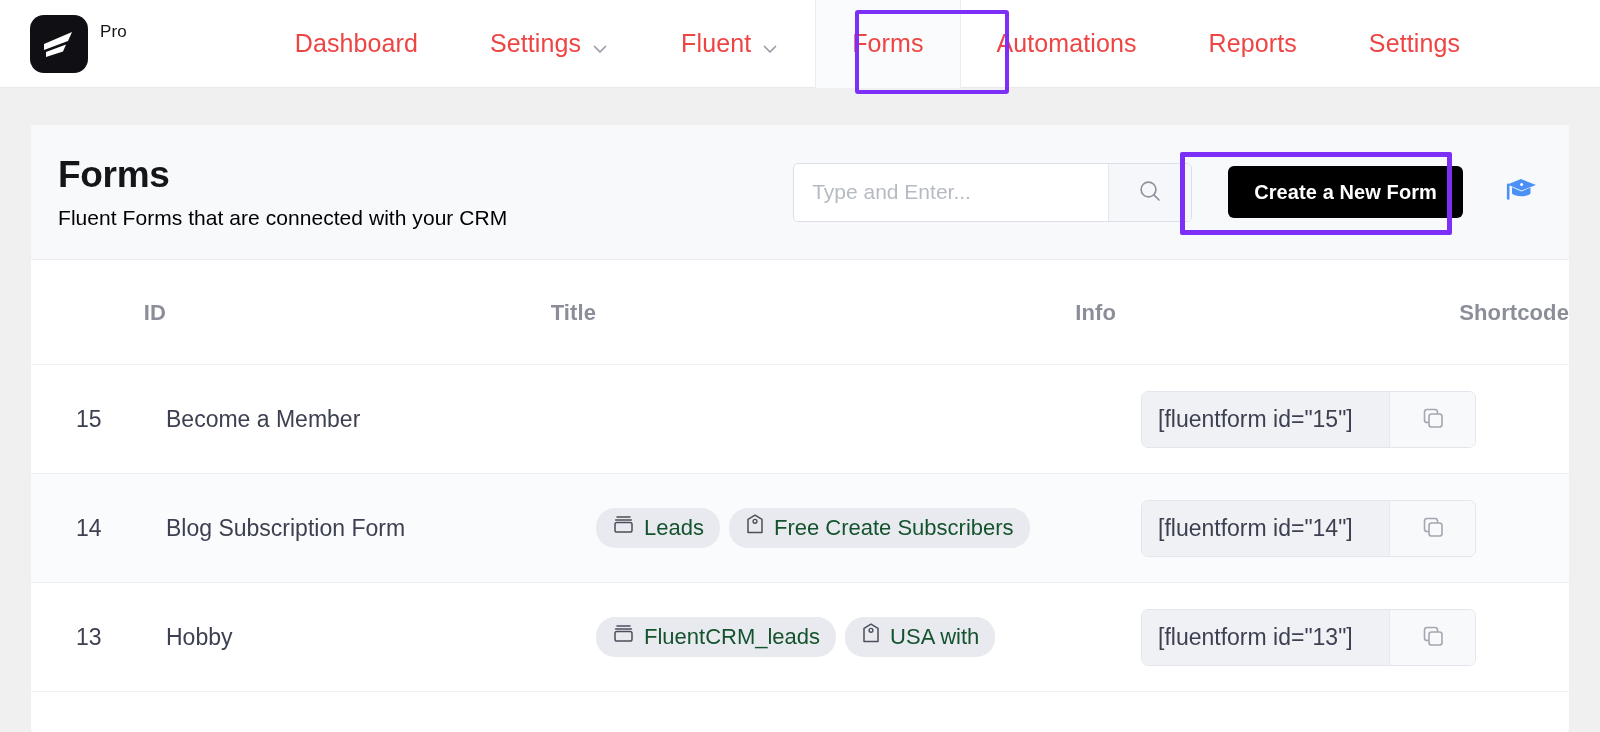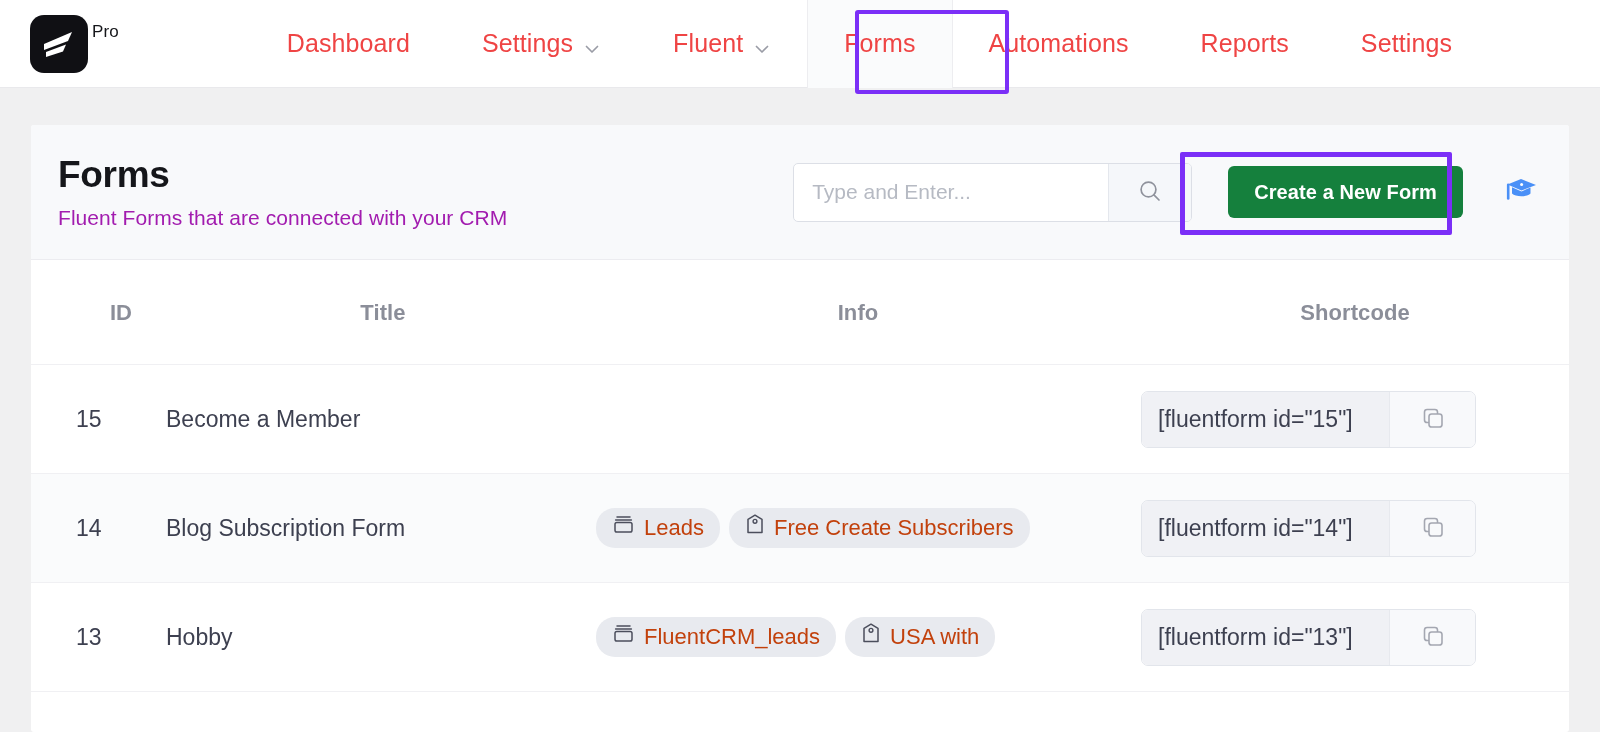--- a/index.html
+++ b/index.html
@@ -20,21 +20,21 @@
     background: #ffffff;
     display: flex;
     align-items: center;
     border-bottom: 1px solid #e9e9ec;
   }
 
   .brand {
     display: flex;
     align-items: flex-start;
     margin-left: 30px;
-    gap: 4px;
+    gap: 12px;
   }
   .brand-logo {
     width: 58px;
     height: 58px;
     border-radius: 14px;
     background: #101014;
     position: relative;
     flex: none;
   }
   .brand-logo svg { position: absolute; top: 13px; left: 12px; }
@@ -108,21 +108,21 @@
   .head-left { flex: 1; }
   .page-title {
     font-size: 37px;
     font-weight: bold;
     color: #15161a;
     line-height: 1.15;
     letter-spacing: -.3px;
   }
   .page-sub {
     font-size: 21px;
-    color: #a21caf;
+    color: #000000;
     margin-top: 9px;
     letter-spacing: .05px;
   }
 
   .head-right {
     display: flex;
     align-items: center;
     gap: 36px;
   }
 
@@ -152,21 +152,21 @@
     background: #f5f7fa;
     border: 0;
     border-left: 1px solid #e4e7ed;
     display: flex;
     align-items: center;
     justify-content: center;
     cursor: pointer;
   }
 
   .create-btn {
-    background: #15803d;
+    background: #000000;
     color: #fff;
     border: 0;
     border-radius: 6px;
     height: 52px;
     padding: 0 26px;
     font-size: 20px;
     font-weight: bold;
     cursor: pointer;
     letter-spacing: .1px;
     font-family: "Liberation Sans", sans-serif;
@@ -183,21 +183,21 @@
     border: 5px solid #7b2ff7;
     border-radius: 2px;
     pointer-events: none;
     z-index: 5;
   }
   .cap-icon { margin-left: 4px; cursor: pointer; display: block; }
 
   
   .tbl { width: 100%; border-collapse: collapse; table-layout: fixed; }
   .tbl th {
-    text-align: center;
+    text-align: right;
     font-size: 22px;
     font-weight: bold;
     color: #8b8e99;
     padding: 40px 0 38px 4px;
     border-bottom: 1px solid #f0f0f3;
     letter-spacing: .1px;
   }
   .tbl td {
     font-size: 23px;
     color: #3d4050;
@@ -212,21 +212,21 @@
   .col-title { width: 430px; }
   .col-info  { width: 520px; }
   .col-short { width: auto;  padding-left: 25px !important; }
 
   .tag-list { display: flex; flex-wrap: wrap; gap: 0 9px; align-items: flex-start; }
   .tag {
     display: inline-flex;
     align-items: center;
     gap: 9px;
     background: #e8eaef;
-    color: #c2410c;
+    color: #14532d;
     border-radius: 19px;
     padding: 5px 16px;
     font-size: 22px;
     line-height: 30px;
     white-space: nowrap;
     text-align: center;
   }
 
   .shortcode {
     display: inline-flex;

